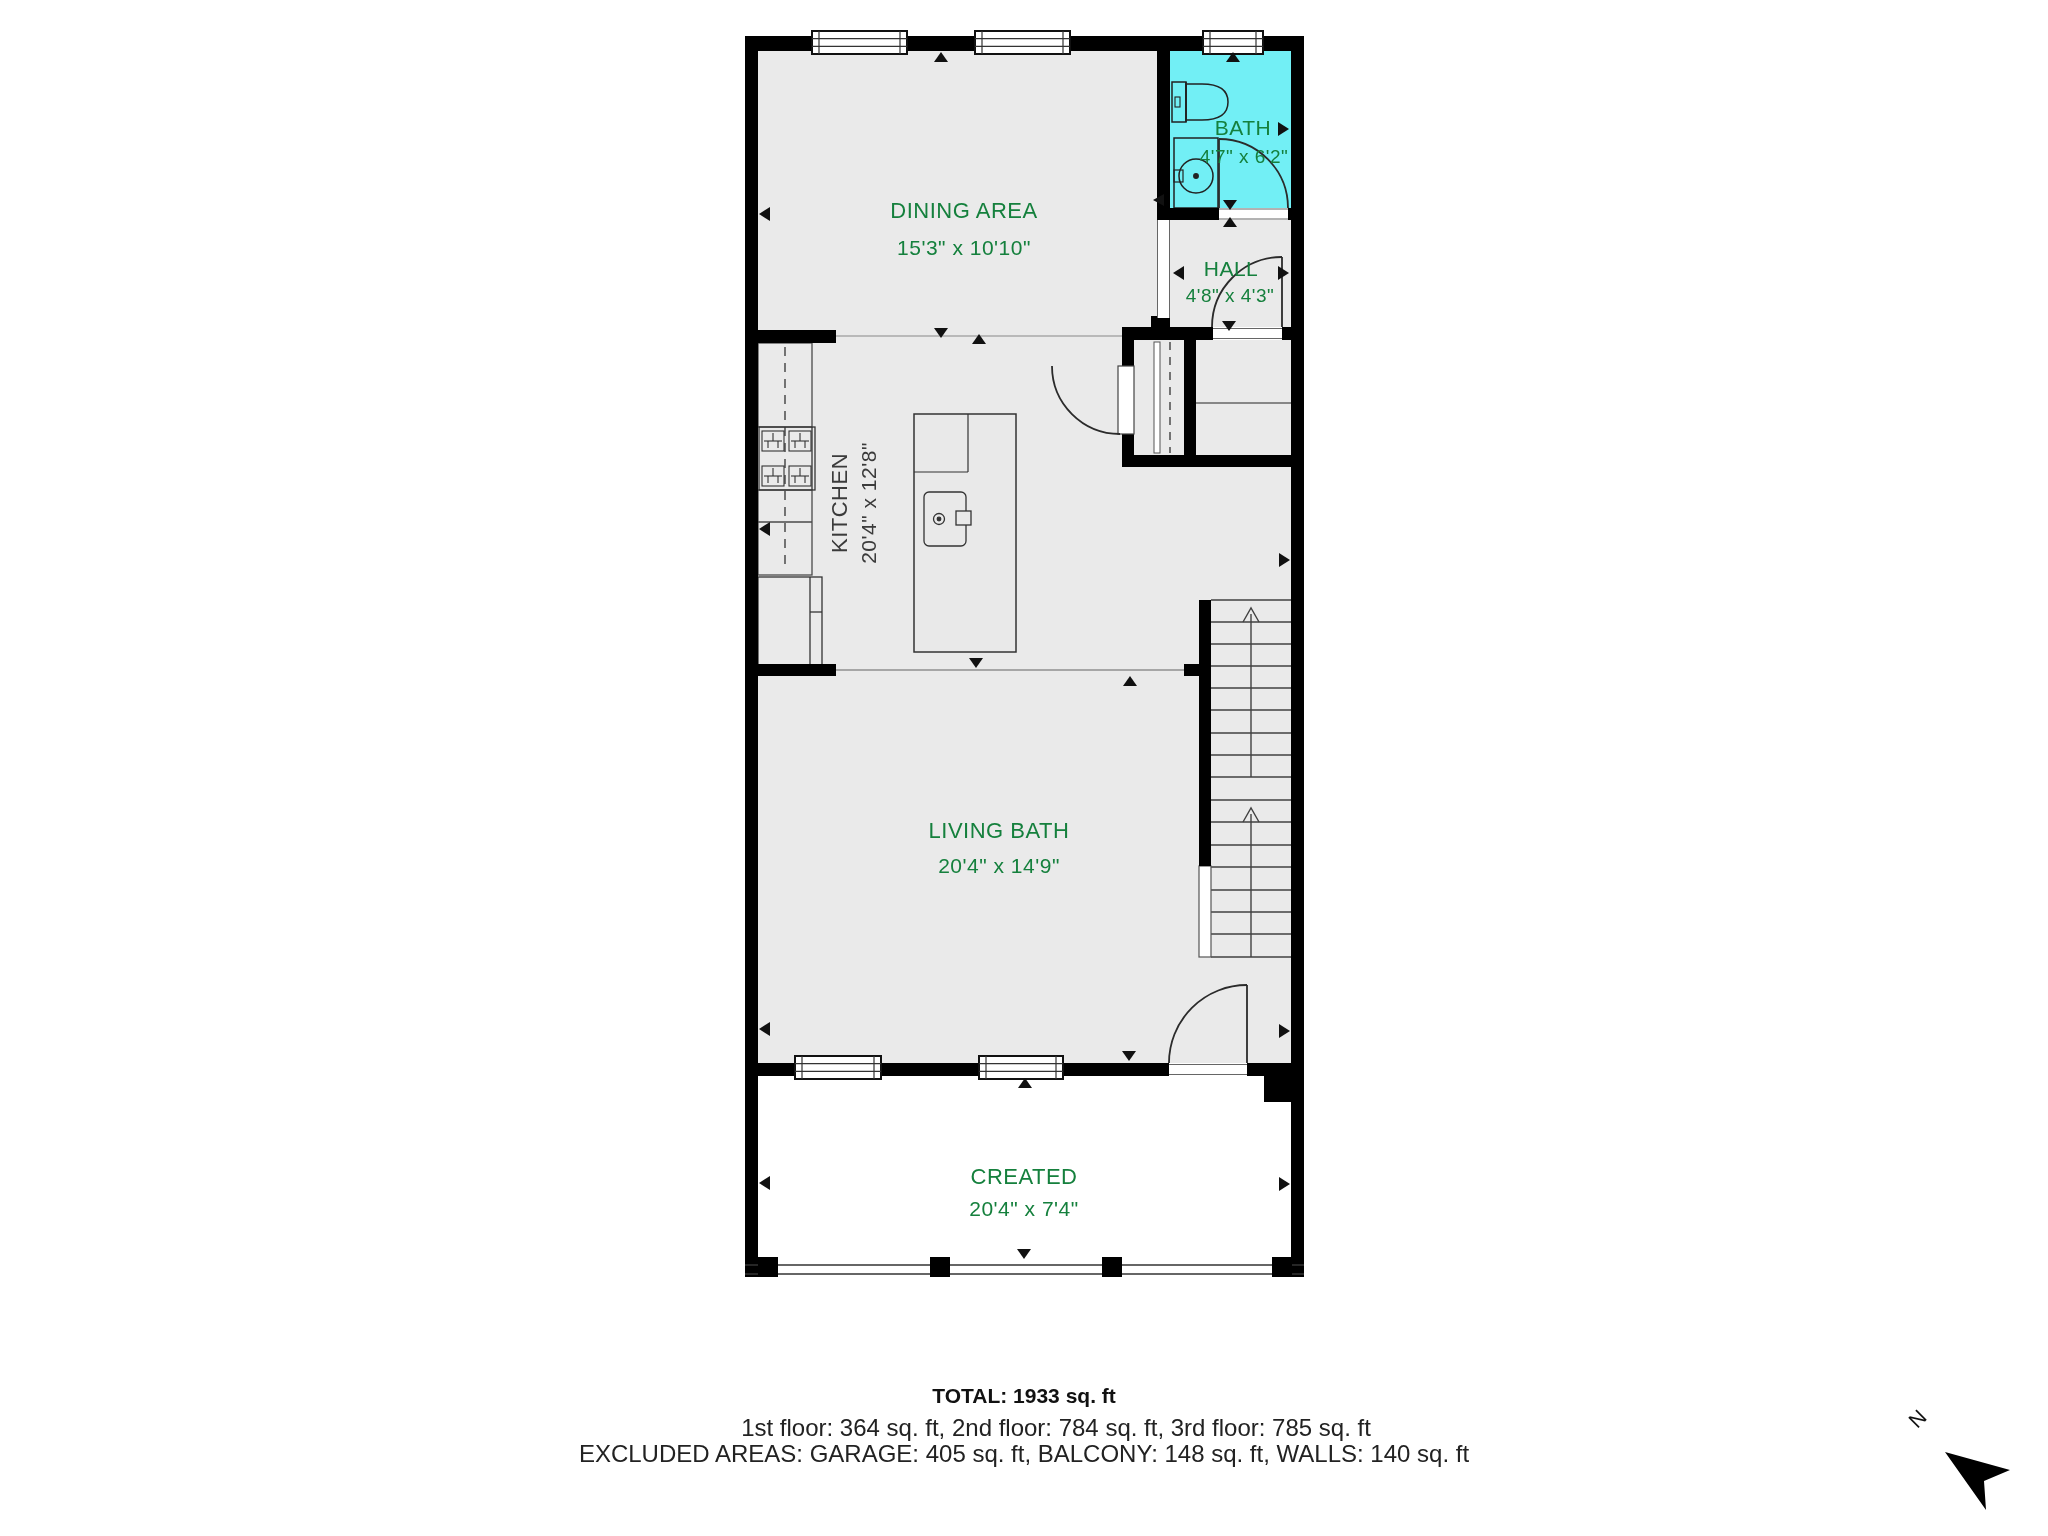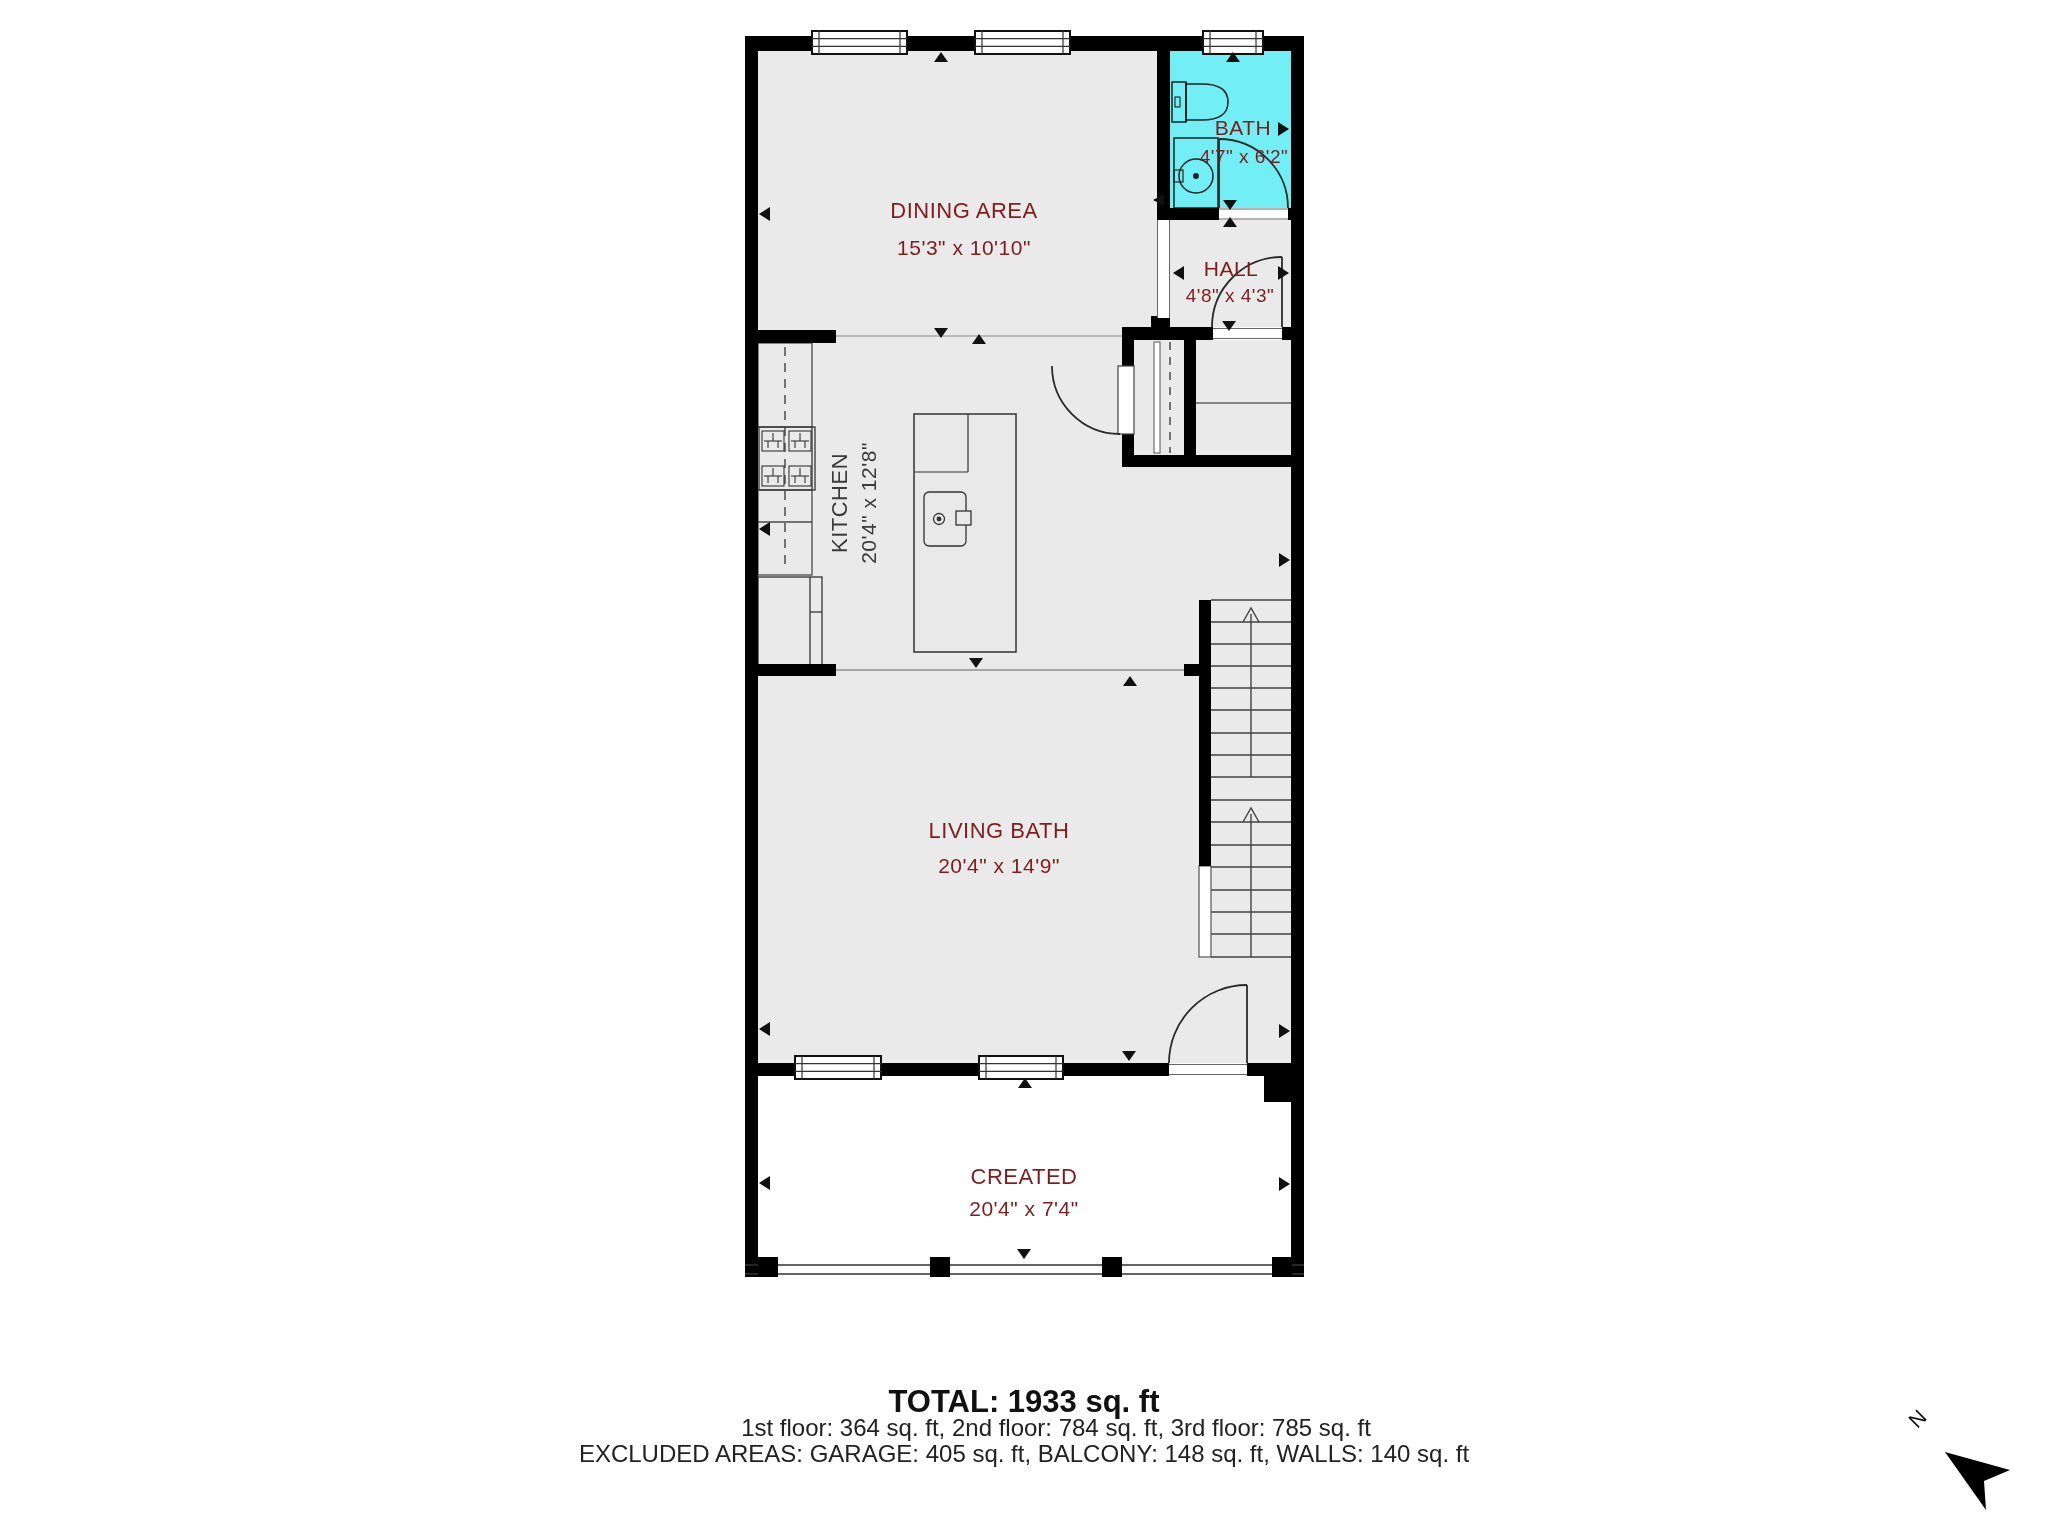--- a/index.html
+++ b/index.html
@@ -1,28 +1,28 @@
 <!DOCTYPE html>
 <html><head>
 <meta charset="utf-8">
 <style>
   html,body{margin:0;padding:0;background:#ffffff;}
   .stage{position:relative;width:2048px;height:1536px;background:#fff;overflow:hidden;
          font-family:"Liberation Sans","DejaVu Sans",sans-serif;}
   .stage svg{position:absolute;left:0;top:0;}
   .lbl{position:absolute;transform:translate(-50%,-50%);white-space:nowrap;
-       color:#7f1d1d;letter-spacing:0.5px;}
+       color:#15803d;letter-spacing:0.5px;}
   .room-name{font-size:22px;}
   .room-dims{font-size:21px;}
   .small-name{font-size:21px;}
   .small-dims{font-size:19px;}
   .kitchen-rot{position:absolute;left:854px;top:503px;transform:translate(-50%,-50%) rotate(-90deg);
        text-align:center;color:#3b3b3b;letter-spacing:0.5px;white-space:nowrap;line-height:29px;}
   .sumline{position:absolute;left:0;width:100%;text-align:center;color:#222;white-space:nowrap;}
-  .sum-total{top:1384px;font-size:31px;font-weight:bold;color:#111;}
+  .sum-total{top:1384px;font-size:21px;font-weight:bold;color:#111;}
   .sum-floors{top:1414px;font-size:24px;padding-left:32px;}
   .sum-excluded{top:1440px;font-size:24px;}
   .sum-disclaimer{top:1483px;font-size:14px;color:#1e1e1e;letter-spacing:0.2px;}
   .compass{position:absolute;left:1900px;top:1395px;width:148px;height:141px;}
   .compass .n{position:absolute;left:10px;top:12px;font-size:21px;color:#111;
        transform:rotate(-45deg);font-weight:normal;}
 </style>
 </head>
 <body>
 

